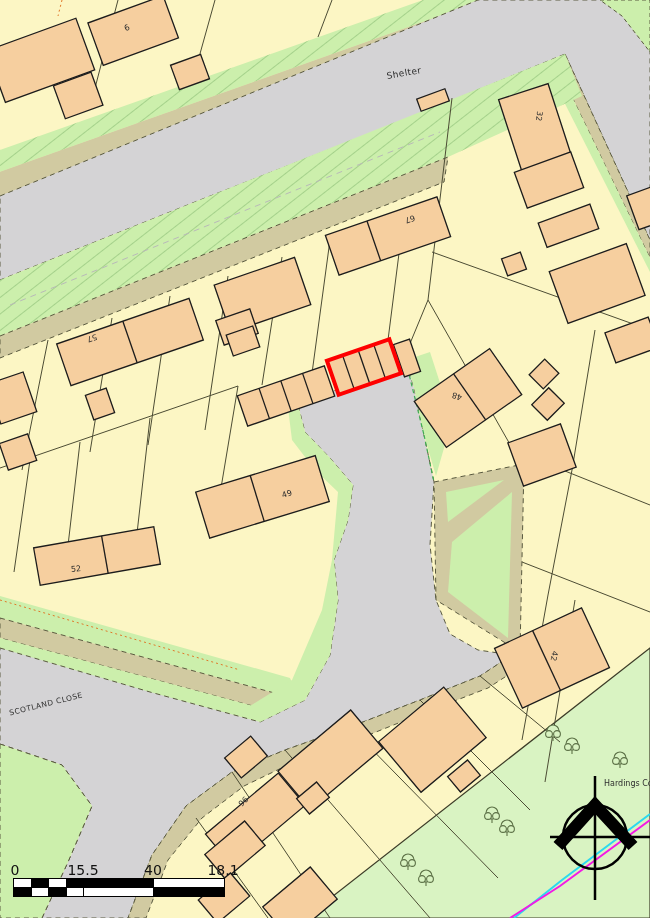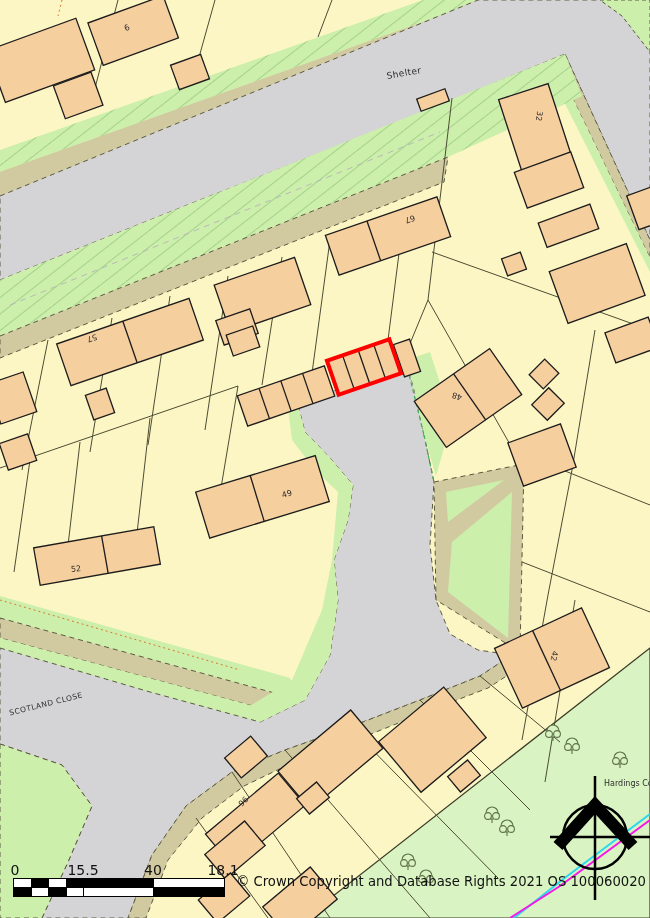--- a/index.html
+++ b/index.html
@@ -324,14 +324,13 @@
       <div class="c b" style="width:17.5px"></div>
           <div class="c w" style="width:17.5px"></div>
       <div class="c b" style="width:17.5px"></div>
           <div class="c w" style="width:17.5px"></div>
       <div class="c w" style="width:70px"></div>
           <div class="c b" style="width:70px;border-right:none"></div>
     </div>
   </div>
 </div>
 
-<div id="copyright">© Crown Copyright and Database Rights 2021 OS 100060020</div>
 </div>
 
 </body></html>

